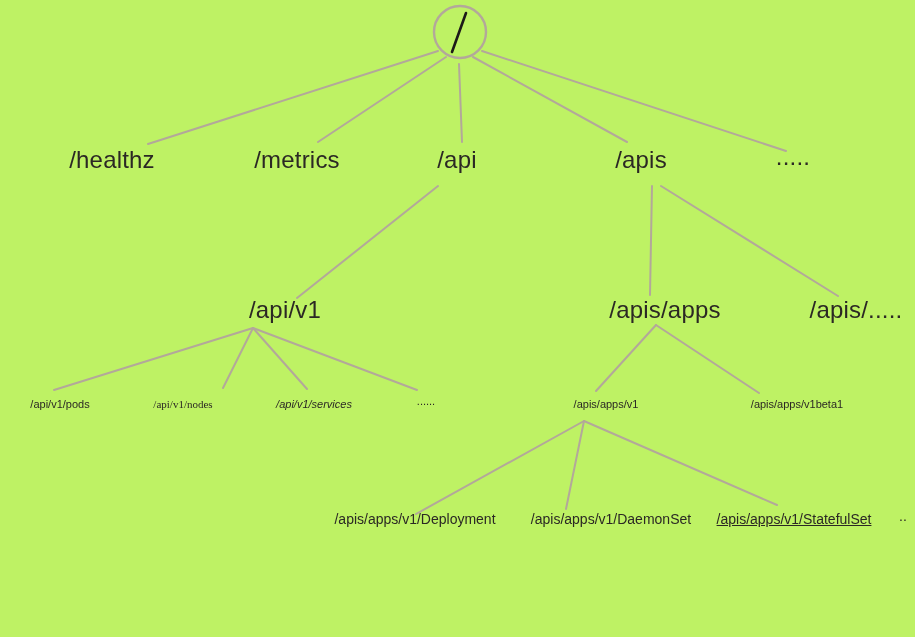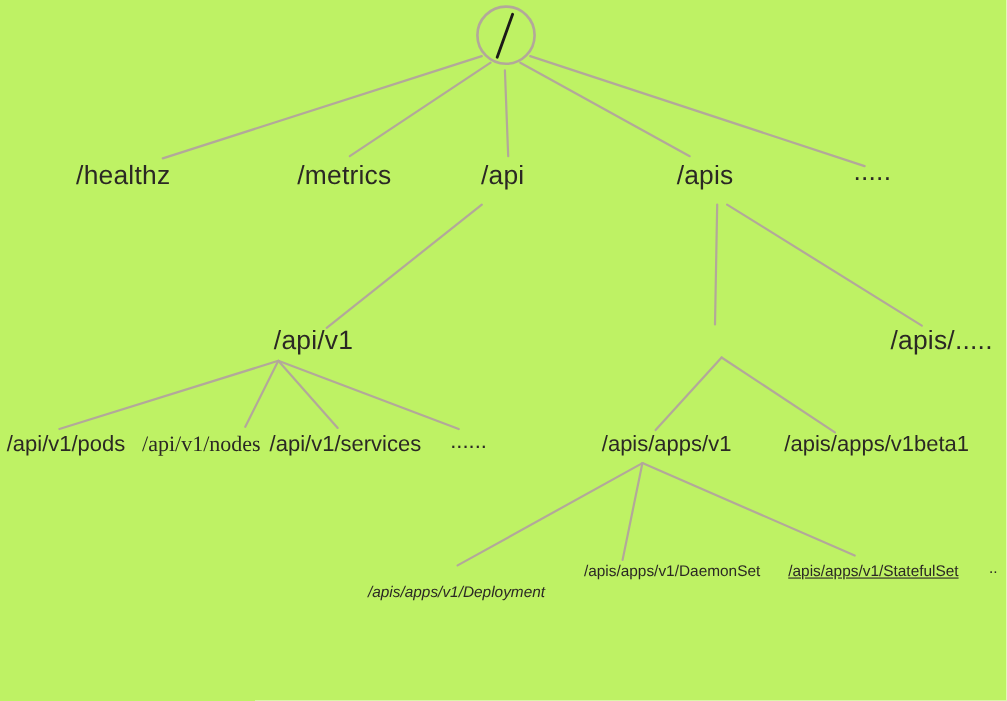--- a/index.html
+++ b/index.html
@@ -15,21 +15,21 @@
   .root-circle{stroke:var(--line,#b3a89a);stroke-width:2.4;fill:none;}
   .root-slash{stroke:#1c1a18;stroke-width:2.6;stroke-linecap:round;}
   .node{
     position:absolute;
     transform:translate(-50%,-50%);
     white-space:nowrap;
     color:var(--text,#2b2824);
     line-height:1;
   }
   .lvl1,.lvl2{font-size:24px;letter-spacing:.2px;}
-  .lvl3{font-size:20px;}
+  .lvl3{font-size:11px;}
   .lvl4{font-size:14px;}
   .caption{
     position:absolute;
     transform:translate(-50%,-50%);
     font-size:17px;
     font-weight:bold;
     color:var(--caption,#3c3c3c);
     white-space:nowrap;
   }
 </style>
@@ -62,33 +62,34 @@
     <line class="edge" x1="656" y1="325" x2="759" y2="393"></line>
 
     <line class="edge" x1="584" y1="421" x2="416" y2="514"></line>
     <line class="edge" x1="584" y1="421" x2="566" y2="509"></line>
     <line class="edge" x1="584" y1="421" x2="777" y2="505"></line>
   </svg>
 
   <div class="node" style="left:460px;top:32px;font-size:0;color:transparent;">/</div>
 
   <div class="node lvl1" style="left:112px;top:160px;">/healthz</div>
-  <div class="node lvl1" style="left:313px;top:160px;">/metrics</div>
+  <div class="node lvl1" style="left:297px;top:160px;">/metrics</div>
   <div class="node lvl1" style="left:457px;top:160px;text-align:right;">/api</div>
   <div class="node lvl1" style="left:641px;top:160px;">/apis</div>
   <div class="node lvl1" style="left:793px;top:157px;">.....</div>
 
   <div class="node lvl2" style="left:285px;top:310px;">/api/v1</div>
+  <div class="node lvl2" style="left:665px;top:310px;">/apis/apps</div>
   <div class="node lvl2" style="left:856px;top:310px;">/apis/.....</div>
 
   <div class="node lvl3" style="left:60px;top:404px;">/api/v1/pods</div>
   <div class="node lvl3" style="left:183px;top:404px;font-family:Liberation Serif, serif;">/api/v1/nodes</div>
-  <div class="node lvl3" style="left:314px;top:404px;">/api/v1/services</div>
+  <div class="node lvl3" style="left:314px;top:404px;font-style:italic;">/api/v1/services</div>
   <div class="node lvl3" style="left:426px;top:401px;">......</div>
   <div class="node lvl3" style="left:606px;top:404px;text-align:center;">/apis/apps/v1</div>
   <div class="node lvl3" style="left:797px;top:404px;">/apis/apps/v1beta1</div>
 
-  <div class="node lvl4" style="left:415px;top:538px;font-style:italic;">/apis/apps/v1/Deployment</div>
+  <div class="node lvl4" style="left:415px;top:519px;">/apis/apps/v1/Deployment</div>
   <div class="node lvl4" style="left:611px;top:519px;">/apis/apps/v1/DaemonSet</div>
   <div class="node lvl4" style="left:794px;top:519px;text-decoration:underline;">/apis/apps/v1/StatefulSet</div>
   <div class="node lvl4" style="left:903px;top:516px;">..</div>
 
 </div>
 
 </body></html>

